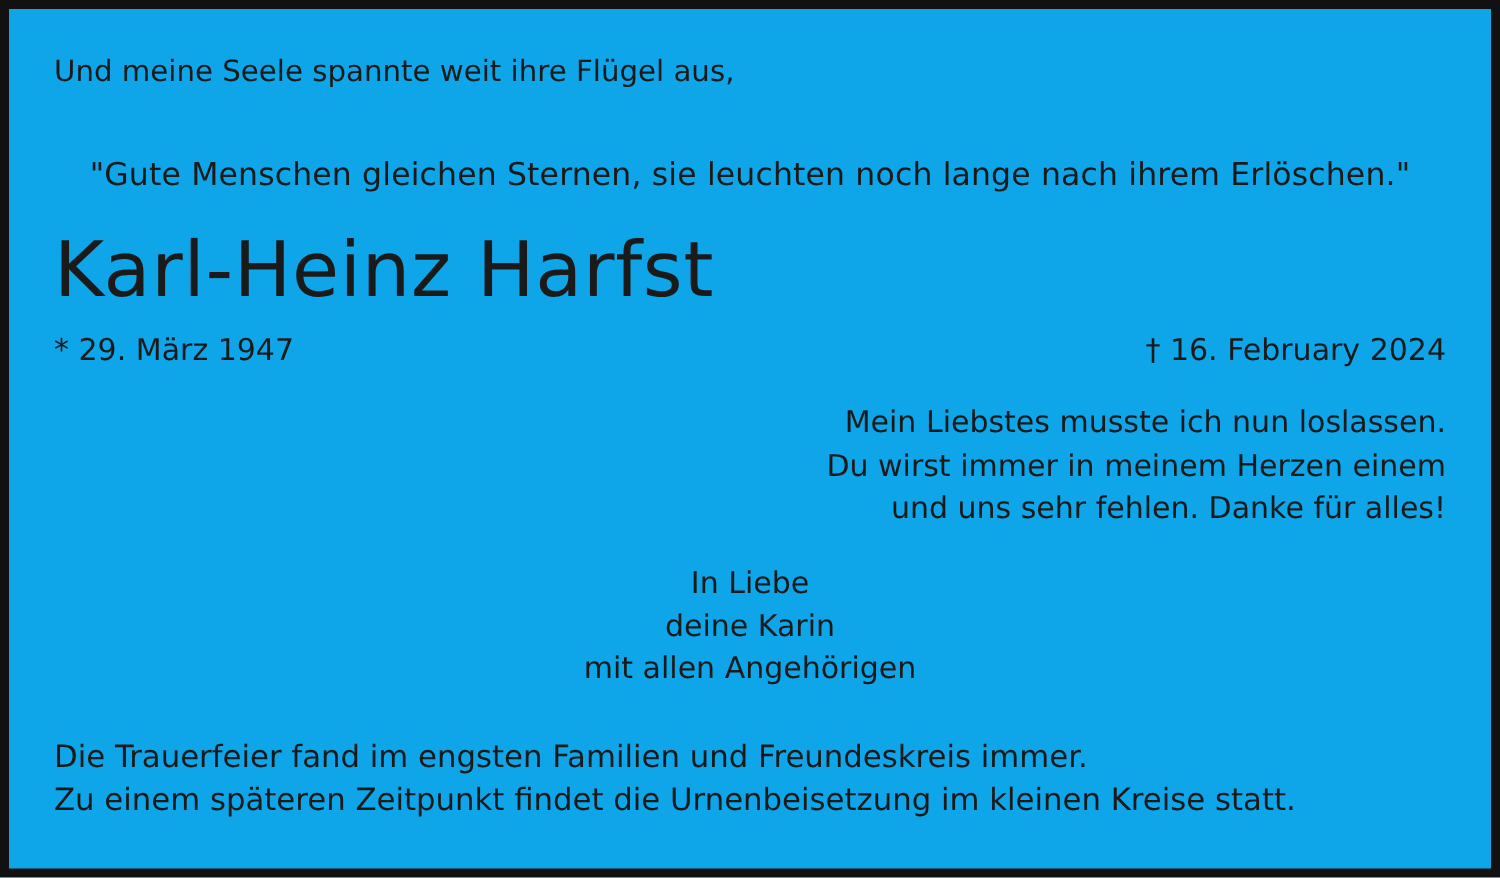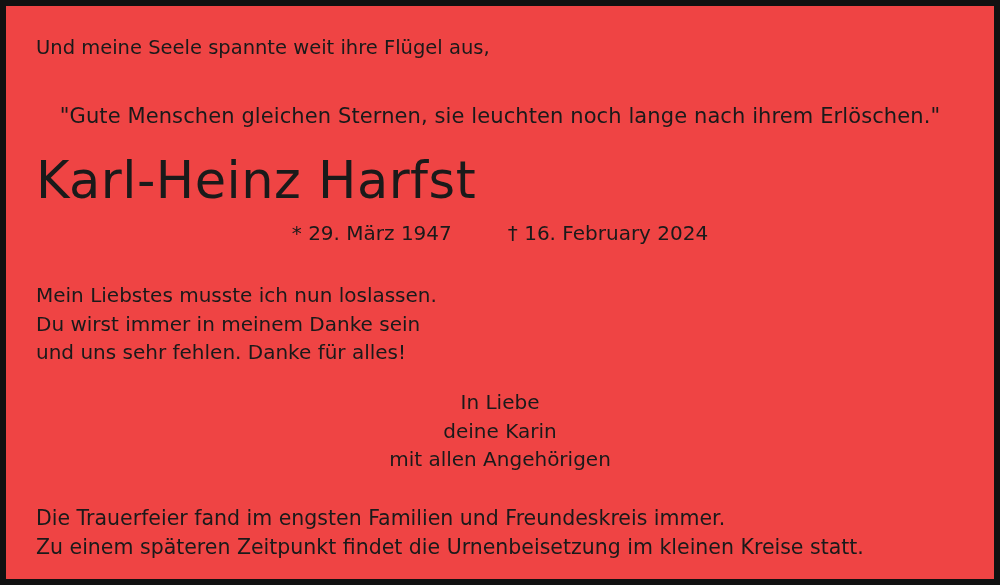--- a/index.html
+++ b/index.html
@@ -10,21 +10,21 @@
   body {
     width: 1000px;
     height: 585px;
     font-family: "DejaVu Sans", sans-serif;
     color: #1a1a1a;
   }
   .notice {
     box-sizing: border-box;
     width: 1000px;
     height: 585px;
-    background: #ef4444;
+    background: #0ea5e9;
     border: 6px solid #111111;
     padding: 22px 30px 14px 30px;
     display: flex;
     flex-direction: column;
   }
   .verse {
     font-size: 19.5px;
     line-height: 1.42;
     text-align: left;
     margin: 6px 0 0 0;
@@ -45,31 +45,31 @@
     font-weight: 400;
     letter-spacing: 0.5px;
     margin-top: 26px;
     line-height: 1.05;
   }
   .dates {
     text-align: center;
     font-size: 20px;
     margin-top: 14px;
     display: flex;
-    justify-content: center;
+    justify-content: space-between;
     gap: 56px;
   }
   .dates span {
     white-space: pre;
   }
   .message {
-    text-align: left;
+    text-align: right;
     font-size: 20px;
     line-height: 1.42;
-    margin-top: 36px;
+    margin-top: 22px;
   }
   .message .line, .closing .line {
     display: block;
   }
   .closing {
     text-align: center;
     font-size: 20px;
     line-height: 1.42;
     margin-top: 22px;
   }
@@ -96,21 +96,21 @@
 
   <div class="name">Karl-Heinz Harfst</div>
 
   <div class="dates">
     <span>* 29. März 1947</span>
     <span>† 16. February 2024</span>
   </div>
 
   <div class="message">
     <span class="line">Mein Liebstes musste ich nun loslassen.</span>
-    <span class="line">Du wirst immer in meinem Danke sein</span>
+    <span class="line">Du wirst immer in meinem Herzen einem</span>
     <span class="line">und uns sehr fehlen. Danke für alles!</span>
   </div>
 
   <div class="closing">
     <span class="line">In Liebe</span>
     <span class="line">deine Karin</span>
     <span class="line">mit allen Angehörigen</span>
   </div>
 
   <div class="footer">

